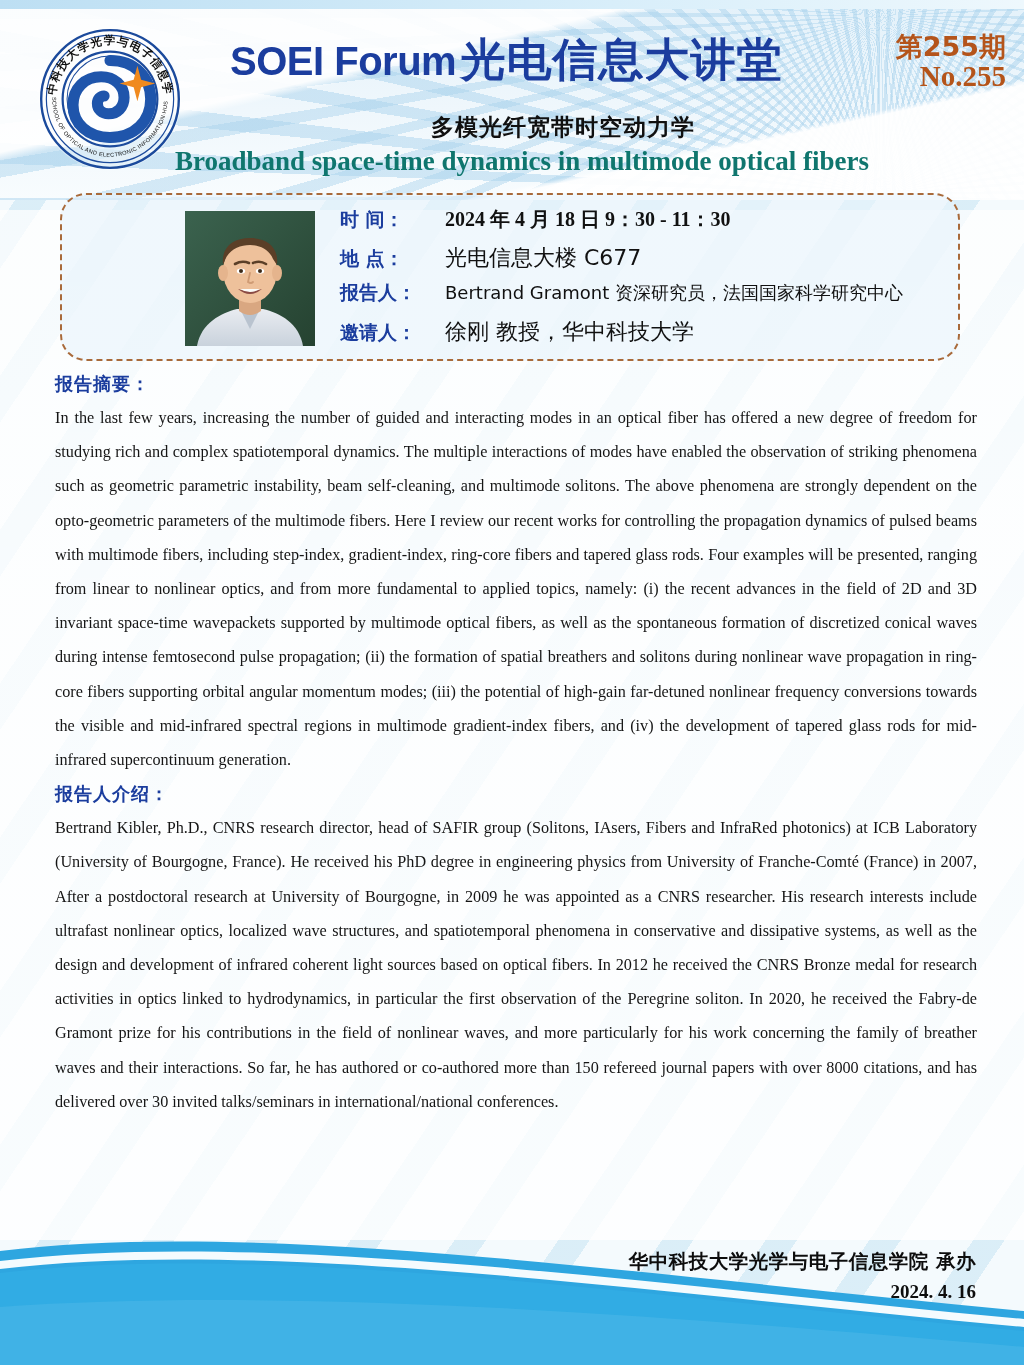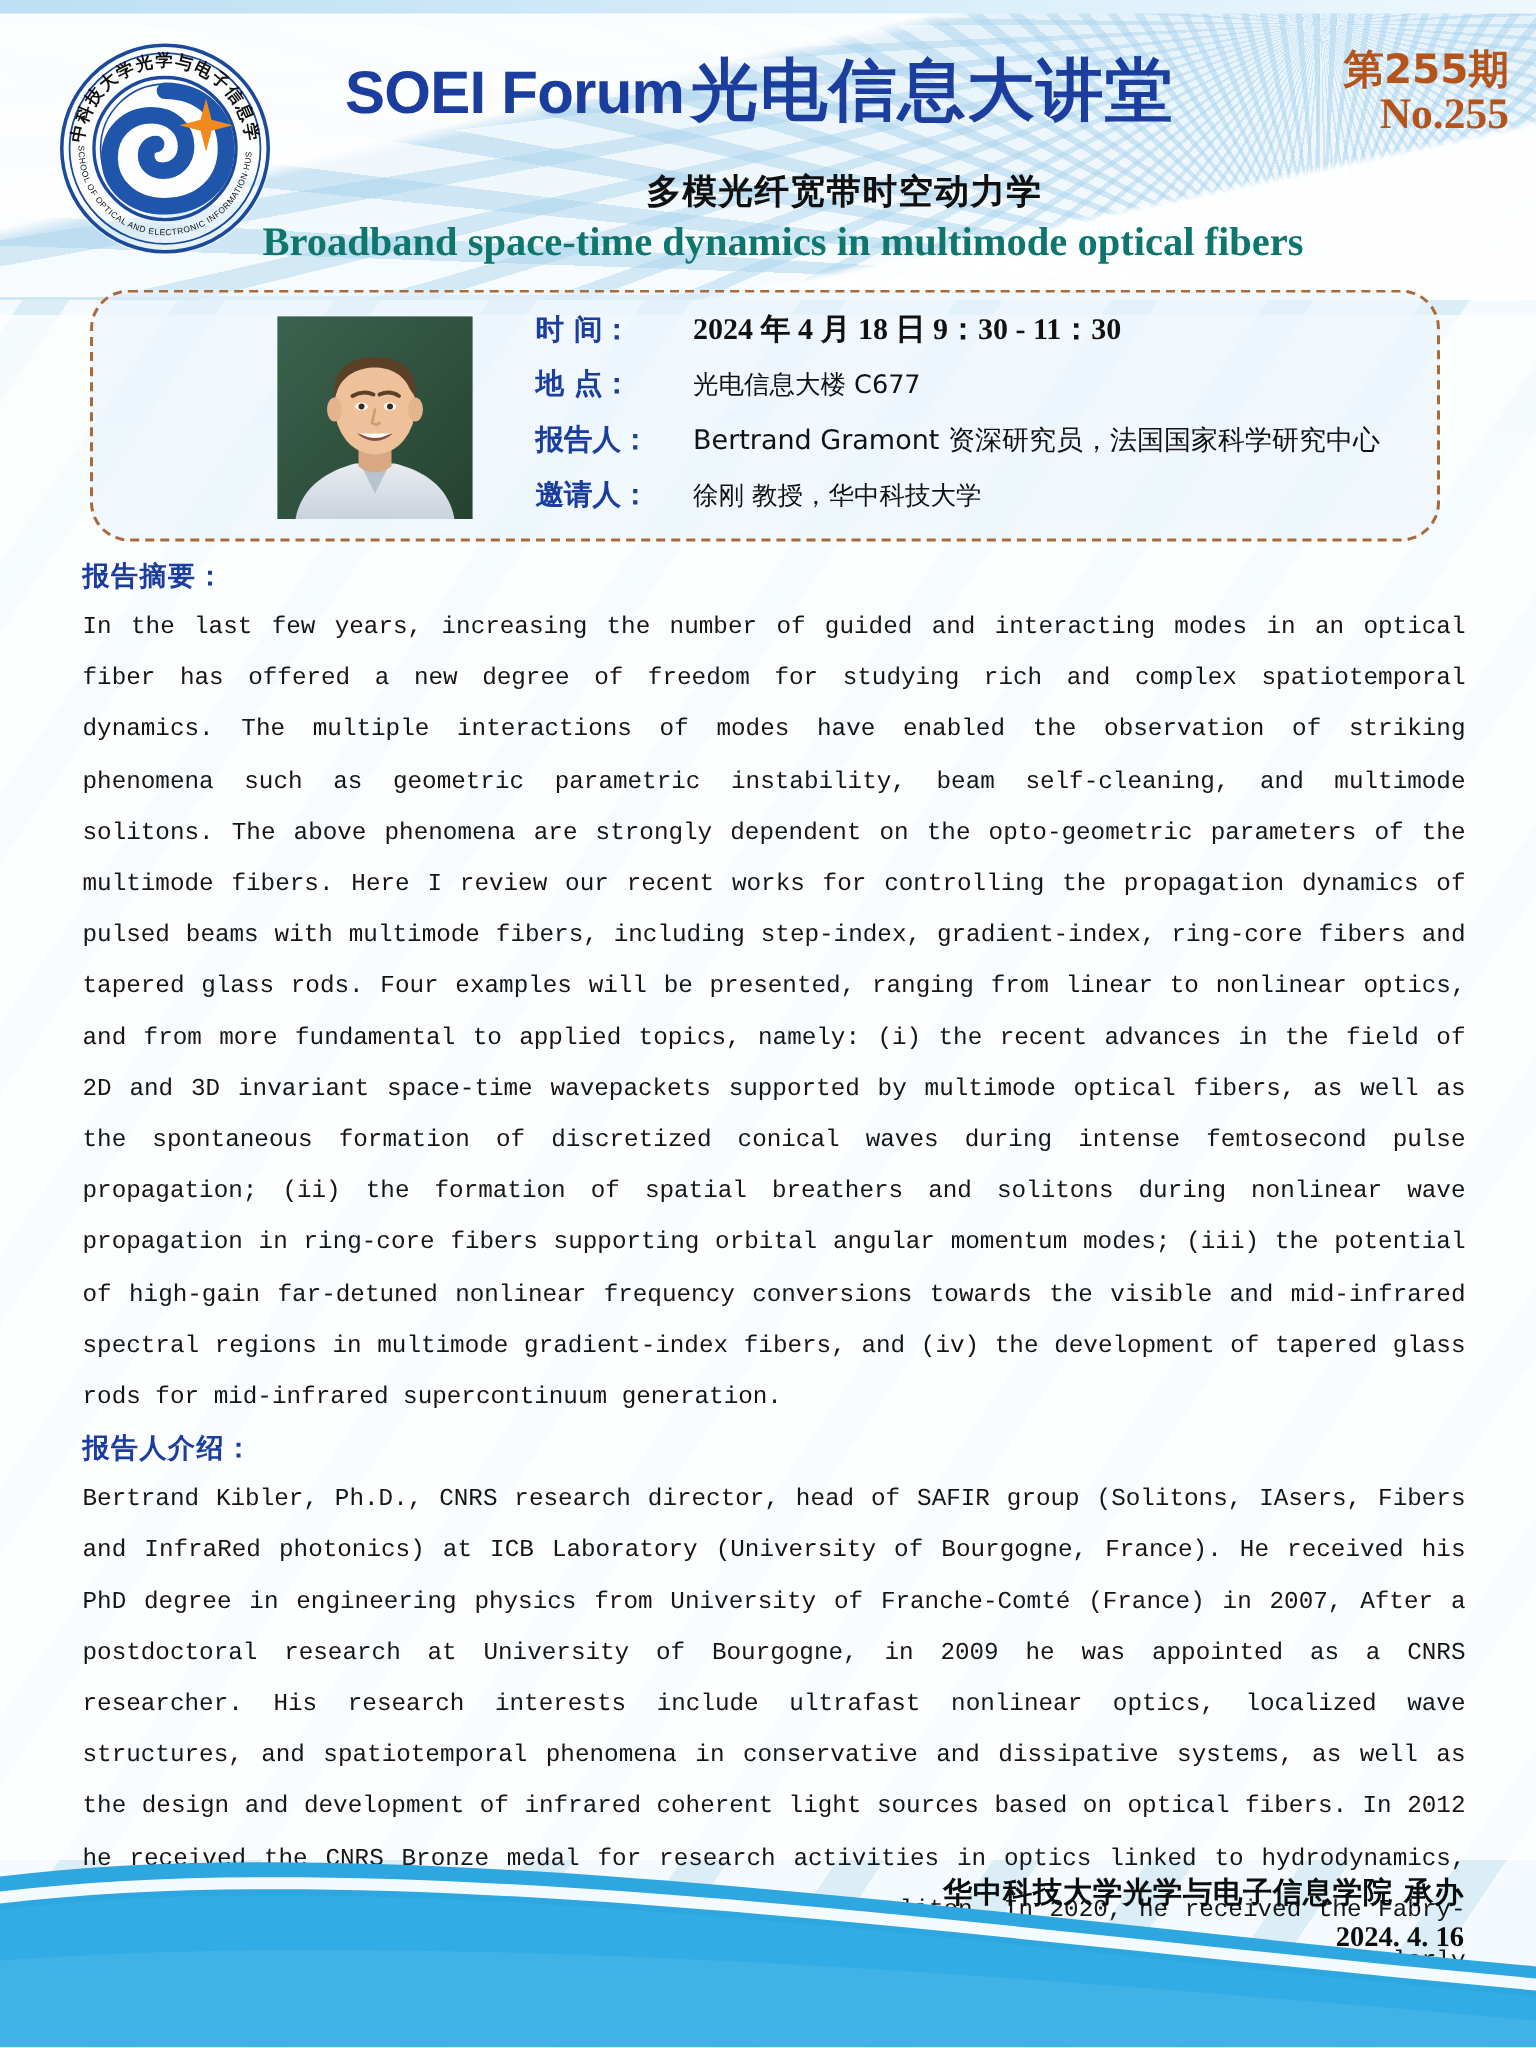--- a/index.html
+++ b/index.html
@@ -210,25 +210,24 @@
     height: 37px;
   }
   .field-label {
     color: #1b3d9e;
     font-weight: bold;
     font-size: 19px;
     font-family: "DejaVu Sans", sans-serif;
     width: 105px;
     flex: 0 0 105px;
     letter-spacing: 0px;
-    margin-left: 17px;
   }
   .field-value {
     color: #111111;
-    font-size: 17px;
+    font-size: 22px;
     font-family: "DejaVu Sans", sans-serif;
   }
   .field-value.serif {
     font-family: "Liberation Serif", serif;
     font-weight: bold;
     font-size: 20px;
   }
   .field-value.mixed {
     font-family: "DejaVu Sans", sans-serif;
     font-size: 18px;
@@ -247,21 +246,21 @@
     font-family: "DejaVu Sans", sans-serif;
     letter-spacing: 1px;
     margin: 0 0 5px 0;
   }
   .para {
     color: #151515;
     font-size: 16.2px;
     line-height: 34.2px;
     text-align: justify;
     text-justify: inter-word;
-    font-family: Liberation Mono, monospace;
+    font-family: Liberation Serif, serif;
     margin: 0 0 2px 0;
   }
   .section-head.second { margin-top: 5px; }
 
   
   .footer {
     position: absolute;
     right: 48px;
     bottom: 62px;
     text-align: right;

